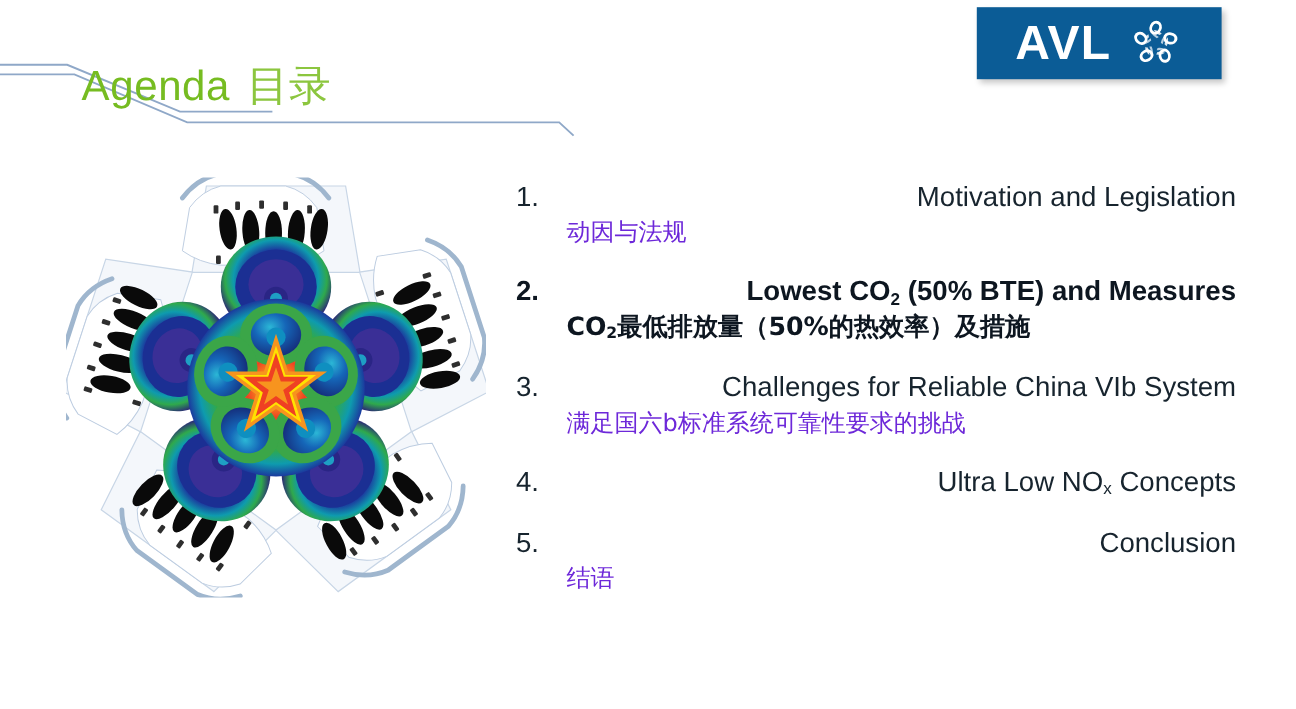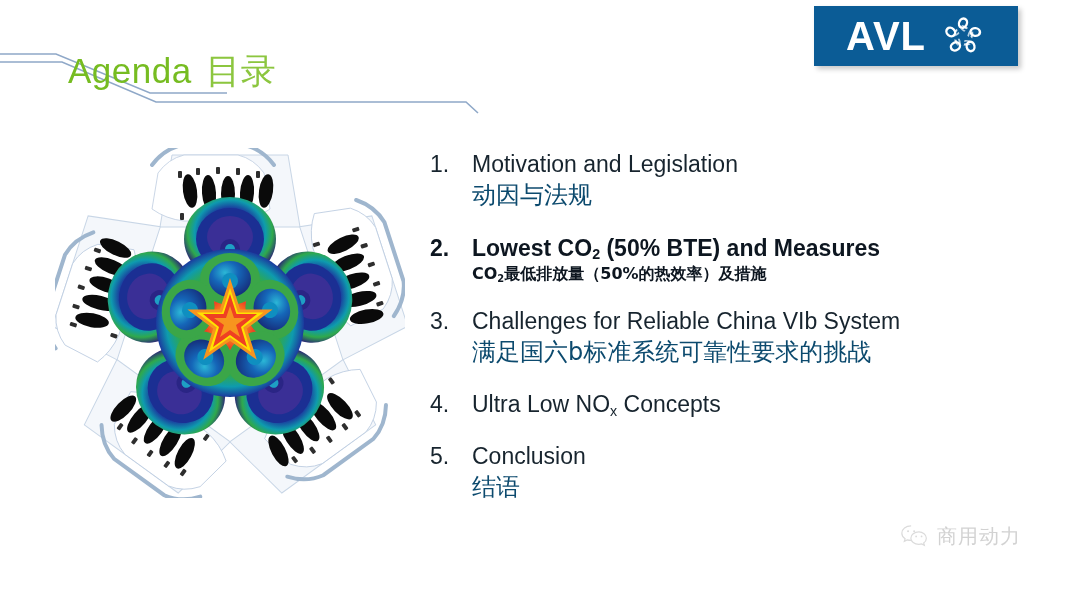--- a/index.html
+++ b/index.html
@@ -109,33 +109,34 @@
     font-size: 23px;
     color: #17242E;
     line-height: 1.28;
   }
   .item-texts { flex: 1 1 auto; }
   .item-en {
     font-size: 23px;
     color: #17242E;
     line-height: 1.28;
     white-space: nowrap;
+    text-align: right;
   }
   .item-zh {
-    font-size: 24px;
-    color: #0c4a6e;
+    font-size: 20px;
+    color: #6d28d9;
     line-height: 1.3;
     margin-top: 1px;
     white-space: nowrap;
     font-family: "DejaVu Sans", sans-serif;
   }
   .agenda-item.is-bold .item-num,
   .agenda-item.is-bold .item-en,
   .agenda-item.is-bold .item-zh { font-weight: bold; color: #0D1620; }
-  .agenda-item.is-bold .item-zh { font-size: 16px; }
+  .agenda-item.is-bold .item-zh { font-size: 21px; }
 
   sub { font-size: 0.62em; vertical-align: baseline; position: relative; bottom: -0.26em; }
 
   
   #watermark {
     position: absolute;
     left: 900px;
     top: 523px;
     display: flex;
     align-items: center;
@@ -482,29 +483,14 @@
     <div class="agenda-item">
       <div class="item-num">5.</div>
       <div class="item-texts">
         <div class="item-en"><span>Conclusion</span><sub></sub><span></span></div>
         <div class="item-zh"><span>结语</span><sub></sub><span></span></div>
       </div>
     </div>
 
   </div>
 
-  <div id="watermark">
-    <svg class="wm-icon" viewBox="0 0 34 30">
-      <g fill="none" stroke="#D8D8D8" stroke-width="1.4">
-        <path d="M12.5 2.2 C6.4 2.2 1.8 6.0 1.8 10.6 c0 2.6 1.5 4.9 3.8 6.4 l -0.9 3.0 l 3.3 -1.7 c1.3 0.4 2.3 0.6 4.5 0.6"></path>
-        <path d="M21.5 9.2 C16.3 9.2 12.2 12.4 12.2 16.3 c0 3.9 4.1 7.1 9.3 7.1 c1.1 0 2.2 -0.2 3.2 -0.5 l 3.1 1.6 l -0.8 -2.7 c1.9 -1.3 3.1 -3.2 3.1 -5.5 c0 -3.9 -4.2 -7.1 -8.6 -7.1 z"></path>
-      </g>
-      <g fill="#D8D8D8">
-        <circle cx="9" cy="8.3" r="1.15"></circle>
-        <circle cx="16" cy="8.3" r="1.15"></circle>
-        <circle cx="18.3" cy="14.4" r="1.0"></circle>
-        <circle cx="24.6" cy="14.4" r="1.0"></circle>
-      </g>
-    </svg>
-    <span class="wm-text">商用动力</span>
-  </div>
 
 </div>
 
 </body></html>

